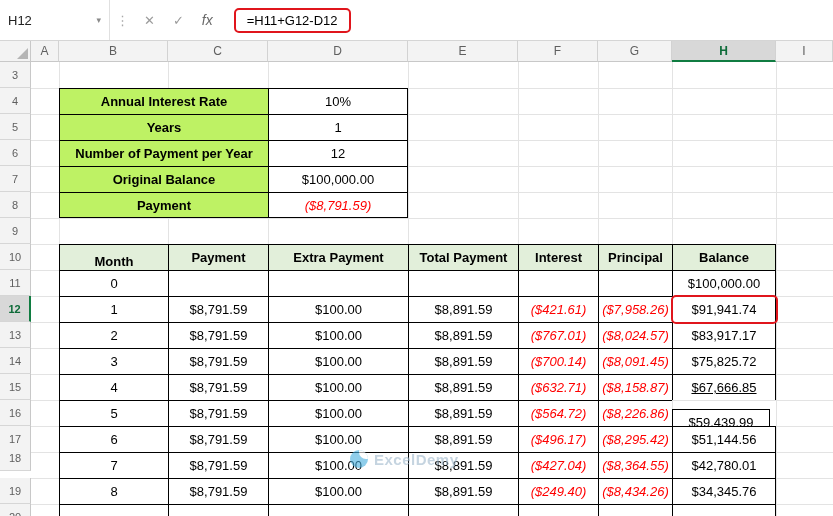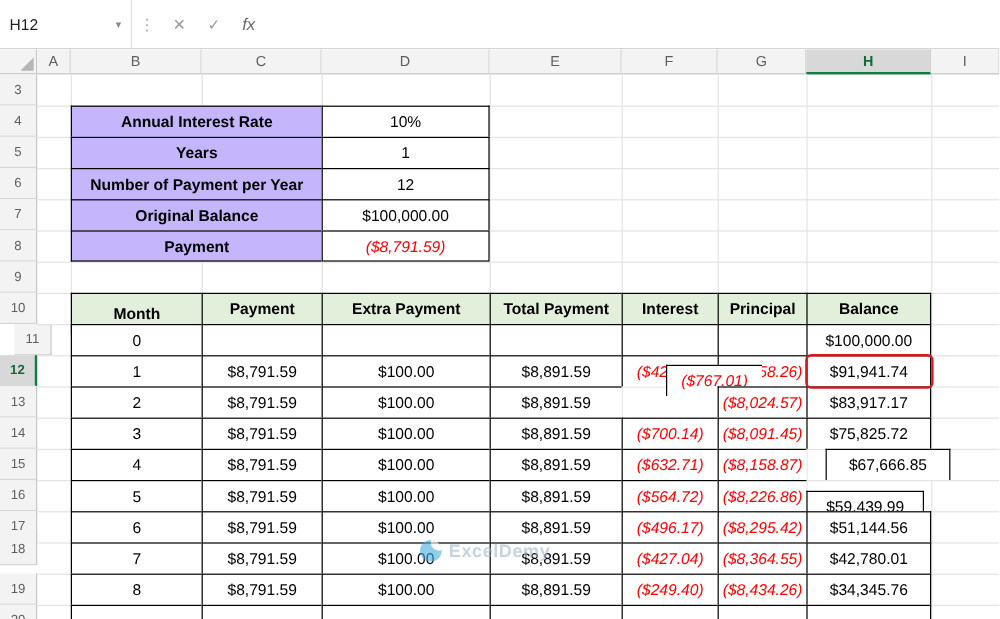--- a/index.html
+++ b/index.html
@@ -44,21 +44,21 @@
   .hline { position:absolute; height:1px; background:#e3e3e3; }
 
   
   .tcell { position:absolute; display:flex; align-items:center; justify-content:center;
            font-size:13px; color:#000; background:#fff; white-space:nowrap;
            border-left:1px solid #000; border-top:1px solid #000; }
   .tcell.bR { border-right:1px solid #000; }
   .tcell.bB { border-bottom:1px solid #000; }
   .tcell.bold { font-weight:bold; }
   .tcell.red { color:#ff0000;font-style:italic; }
-  .tcell.blue-fill { background:#c4b5fd; }
+  .tcell.blue-fill { background:#bef264; }
   .tcell.green-fill { background:#E2EFDA; }
 
   .cell-highlight { position:absolute; border:2px solid #e0151c; border-radius:5px;
                     background:transparent; pointer-events:none; z-index:7; }
 
   
   .watermark { position:absolute; left:350px; top:409px; display:flex; align-items:center;
                gap:6px; opacity:.6; pointer-events:none; z-index:6; }
   .wm-logo { width:18px; height:18px; border-radius:50%; background:#45aede;
              position:relative; overflow:hidden; flex:0 0 auto; }
@@ -73,20 +73,21 @@
 
   <div class="formula-bar">
     <div class="name-box">
       <span>H12</span>
       <span class="name-caret">▾</span>
     </div>
     <span class="fb-icon dots">⋮</span>
     <span class="fb-icon">✕</span>
     <span class="fb-icon">✓</span>
     <span class="fb-icon fx">fx</span>
+    <div class="formula-box">=H11+G12-D12</div>
   </div>
 
   <div class="sheet" id="sheet">
     <div class="watermark">
       <span class="wm-logo"></span>
       <span class="wm-text">ExcelDemy</span>
     </div>
   <div class="corner"></div>
       <div class="col-header" style="left: 31px; width: 28px;">A</div>
       <div class="col-header" style="left: 59px; width: 109px;">B</div>
@@ -98,21 +99,21 @@
       <div class="col-header sel" style="left: 672px; width: 104px;">H</div>
       <div class="col-header" style="left: 776px; width: 57px;">I</div>
       <div class="row-header" style="top: 21px;">3</div>
       <div class="row-header" style="top: 47px;">4</div>
       <div class="row-header" style="top: 73px;">5</div>
       <div class="row-header" style="top: 99px;">6</div>
       <div class="row-header" style="top: 125px;">7</div>
       <div class="row-header" style="top: 151px;">8</div>
       <div class="row-header" style="top: 177px;">9</div>
       <div class="row-header" style="top: 203px;">10</div>
-      <div class="row-header" style="top: 229px; margin-left: 12px;">11</div>
+      <div class="row-header" style="top: 229px;">11</div>
       <div class="row-header sel" style="top: 255px;">12</div>
       <div class="row-header" style="top: 281px;">13</div>
       <div class="row-header" style="top: 307px;">14</div>
       <div class="row-header" style="top: 333px;">15</div>
       <div class="row-header" style="top: 359px;">16</div>
       <div class="row-header" style="top: 385px;">17</div>
       <div class="row-header" style="top: 404px;">18</div>
       <div class="row-header" style="top: 437px;">19</div>
       <div class="row-header" style="top: 463px;">20</div>
       <div class="vline" style="left: 59px; top: 21px; height: 454px;"></div>
@@ -169,37 +170,37 @@
       <div class="tcell" style="left: 268px; top: 255px; width: 140px; height: 26px;">$100.00</div>
       <div class="tcell" style="left: 408px; top: 255px; width: 110px; height: 26px;">$8,891.59</div>
       <div class="tcell red" style="left: 518px; top: 255px; width: 80px; height: 26px;">($421.61)</div>
       <div class="tcell red" style="left: 598px; top: 255px; width: 74px; height: 26px;">($7,958.26)</div>
       <div class="tcell bR" style="left: 672px; top: 255px; width: 104px; height: 26px;">$91,941.74</div>
       <div class="cell-highlight" style="left: 671px; top: 254px; width: 107px; height: 29px;"></div>
       <div class="tcell" style="left: 59px; top: 281px; width: 109px; height: 26px;">2</div>
       <div class="tcell" style="left: 168px; top: 281px; width: 100px; height: 26px;">$8,791.59</div>
       <div class="tcell" style="left: 268px; top: 281px; width: 140px; height: 26px;">$100.00</div>
       <div class="tcell" style="left: 408px; top: 281px; width: 110px; height: 26px;">$8,891.59</div>
-      <div class="tcell red" style="left: 518px; top: 263px; width: 80px; height: 26px; margin-left: 37px;">($767.01)</div>
+      <div class="tcell red" style="left: 518px; top: 281px; width: 80px; height: 26px;">($767.01)</div>
       <div class="tcell red" style="left: 598px; top: 281px; width: 74px; height: 26px;">($8,024.57)</div>
       <div class="tcell bR" style="left: 672px; top: 281px; width: 104px; height: 26px;">$83,917.17</div>
       <div class="tcell" style="left: 59px; top: 307px; width: 109px; height: 26px;">3</div>
       <div class="tcell" style="left: 168px; top: 307px; width: 100px; height: 26px;">$8,791.59</div>
       <div class="tcell" style="left: 268px; top: 307px; width: 140px; height: 26px;">$100.00</div>
       <div class="tcell" style="left: 408px; top: 307px; width: 110px; height: 26px;">$8,891.59</div>
       <div class="tcell red" style="left: 518px; top: 307px; width: 80px; height: 26px;">($700.14)</div>
       <div class="tcell red" style="left: 598px; top: 307px; width: 74px; height: 26px;">($8,091.45)</div>
       <div class="tcell bR" style="left: 672px; top: 307px; width: 104px; height: 26px;">$75,825.72</div>
       <div class="tcell" style="left: 59px; top: 333px; width: 109px; height: 26px;">4</div>
       <div class="tcell" style="left: 168px; top: 333px; width: 100px; height: 26px;">$8,791.59</div>
       <div class="tcell" style="left: 268px; top: 333px; width: 140px; height: 26px;">$100.00</div>
       <div class="tcell" style="left: 408px; top: 333px; width: 110px; height: 26px;">$8,891.59</div>
       <div class="tcell red" style="left: 518px; top: 333px; width: 80px; height: 26px;">($632.71)</div>
       <div class="tcell red" style="left: 598px; top: 333px; width: 74px; height: 26px;">($8,158.87)</div>
-      <div class="tcell bR" style="left: 688px; top: 333px; width: 104px; height: 26px;">$67,666.85</div>
+      <div class="tcell bR" style="left: 672px; top: 333px; width: 104px; height: 26px; text-decoration: underline;">$67,666.85</div>
       <div class="tcell" style="left: 59px; top: 359px; width: 109px; height: 26px;">5</div>
       <div class="tcell" style="left: 168px; top: 359px; width: 100px; height: 26px;">$8,791.59</div>
       <div class="tcell" style="left: 268px; top: 359px; width: 140px; height: 26px;">$100.00</div>
       <div class="tcell" style="left: 408px; top: 359px; width: 110px; height: 26px;">$8,891.59</div>
       <div class="tcell red" style="left: 518px; top: 359px; width: 80px; height: 26px;">($564.72)</div>
       <div class="tcell red" style="left: 598px; top: 359px; width: 74px; height: 26px;">($8,226.86)</div>
       <div class="tcell bR" style="left: 672px; top: 368px; width: 98px; height: 26px;">$59,439.99</div>
       <div class="tcell" style="left: 59px; top: 385px; width: 109px; height: 26px;">6</div>
       <div class="tcell" style="left: 168px; top: 385px; width: 100px; height: 26px;">$8,791.59</div>
       <div class="tcell" style="left: 268px; top: 385px; width: 140px; height: 26px;">$100.00</div>

